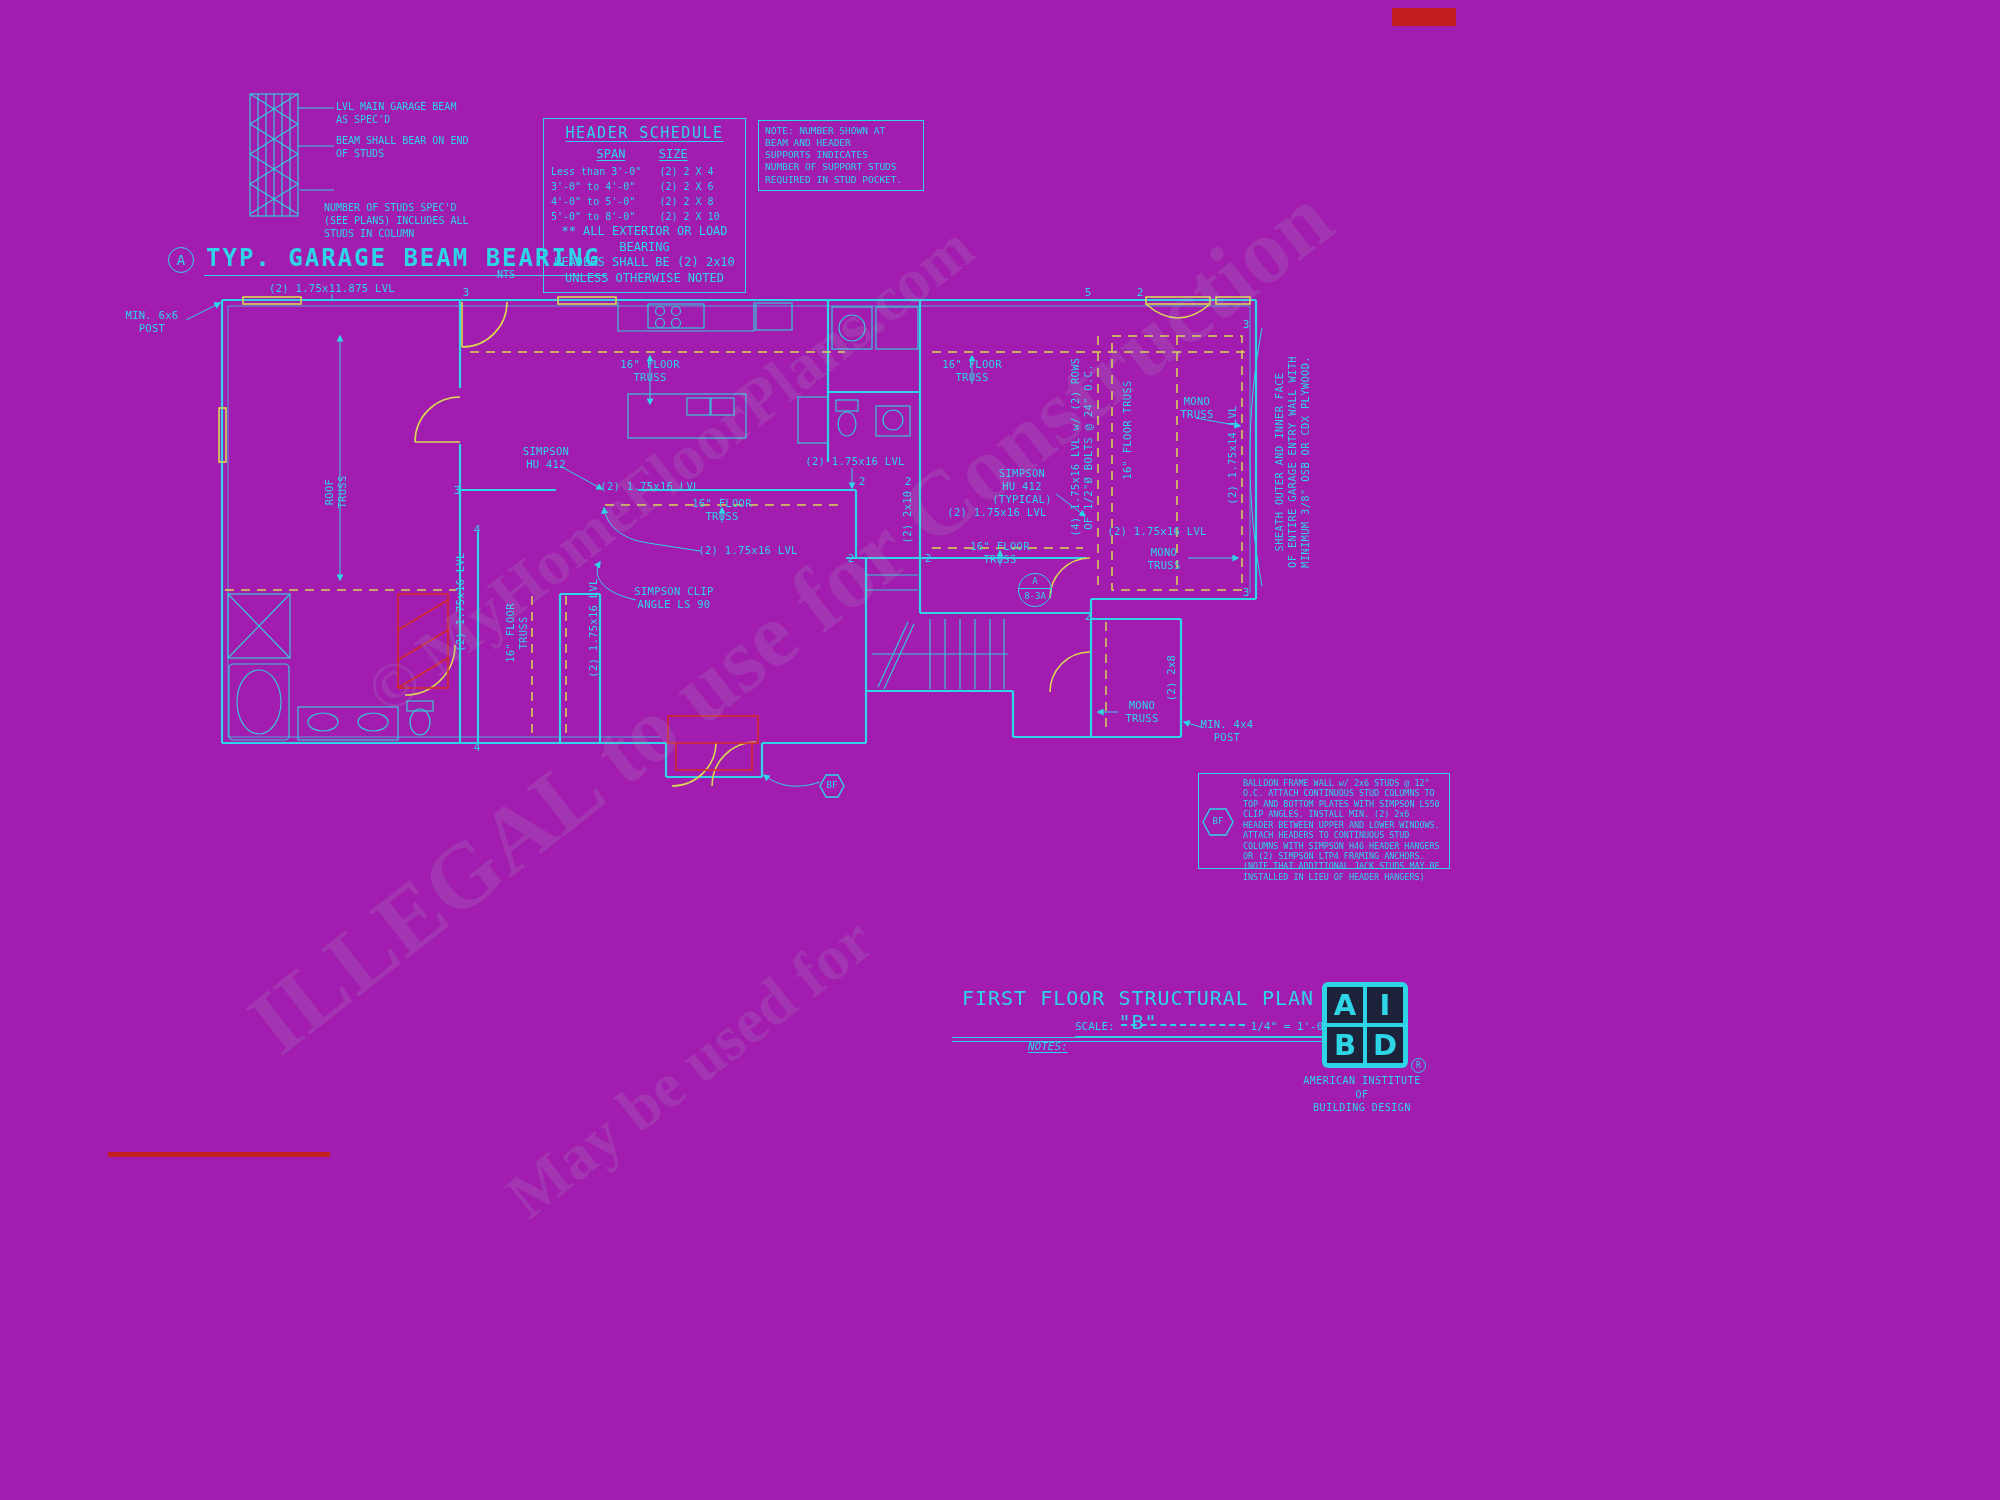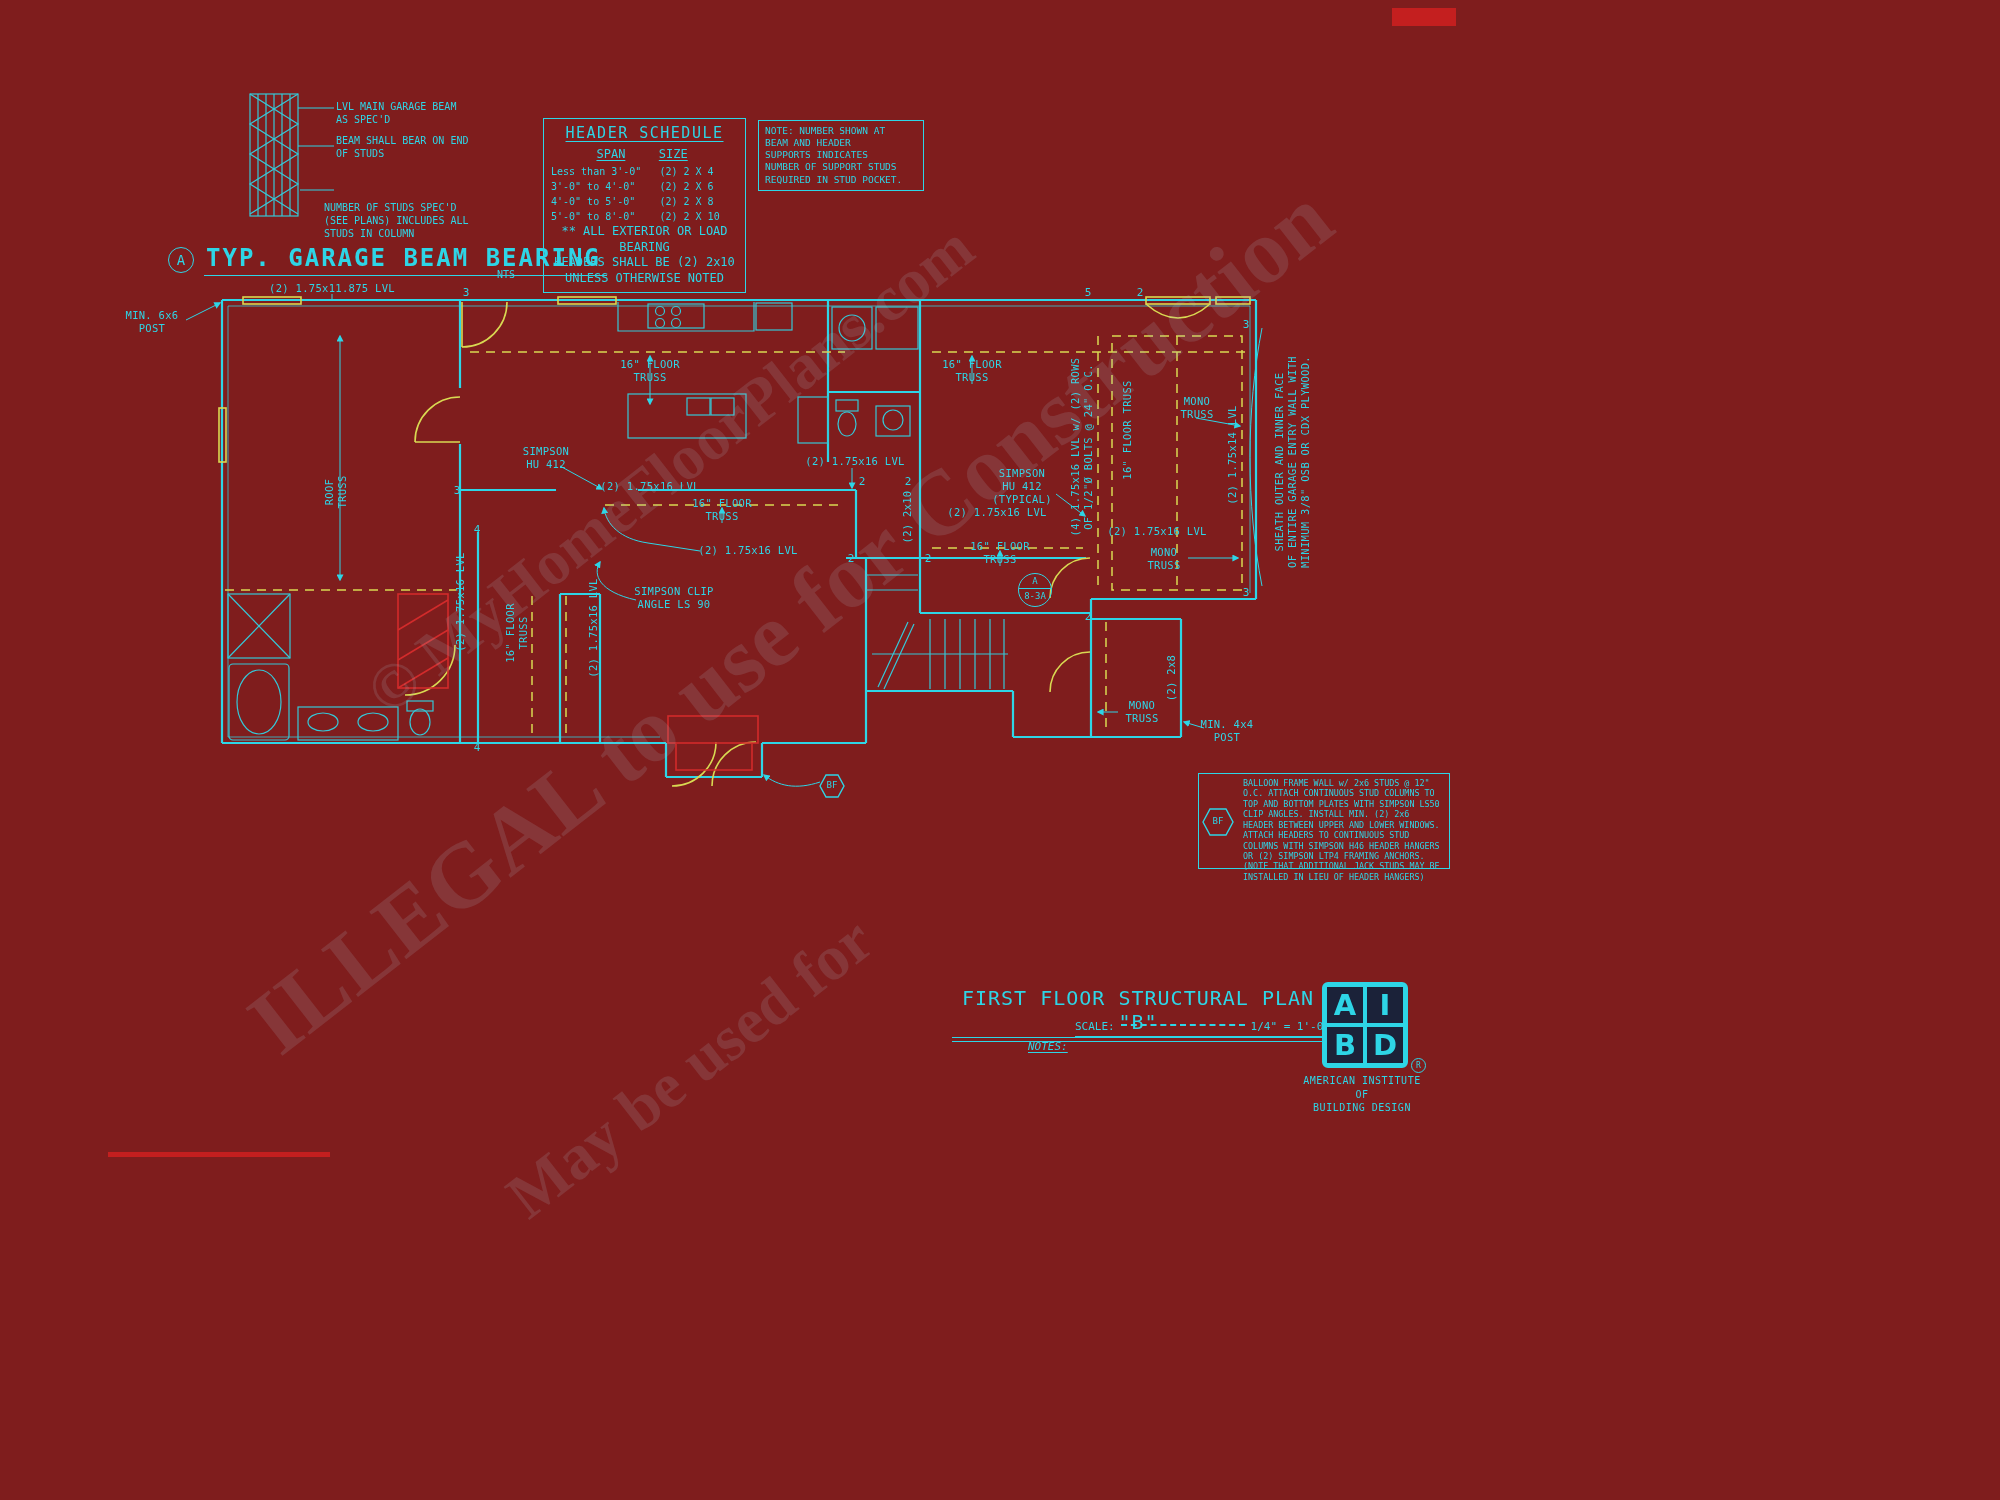--- a/index.html
+++ b/index.html
@@ -1,19 +1,19 @@
 <!DOCTYPE html>
 <html><head>
 <meta charset="utf-8">
 <style>
   * { margin:0; padding:0; box-sizing:border-box; }
   html,body { background:#10162a; }
   .canvas {
     position:relative; width:2000px; height:1500px;
-    background:#7f1d1d; overflow:hidden;
+    background:#a21caf; overflow:hidden;
     font-family:"DejaVu Sans Mono", monospace;
     color:#2ed5e6;
   }
   svg.plan-svg { position:absolute; left:0; top:0; }
 
   
   .w  { stroke:#2ed5e6; stroke-width:2.2; fill:none; }
   .w2 { stroke:#2ed5e6; stroke-width:1;   fill:none; opacity:.75; }
   .fx { stroke:#35c8d8; stroke-width:1.2; fill:none; }
   .ld { stroke:#2ed5e6; stroke-width:1;   fill:none; }

